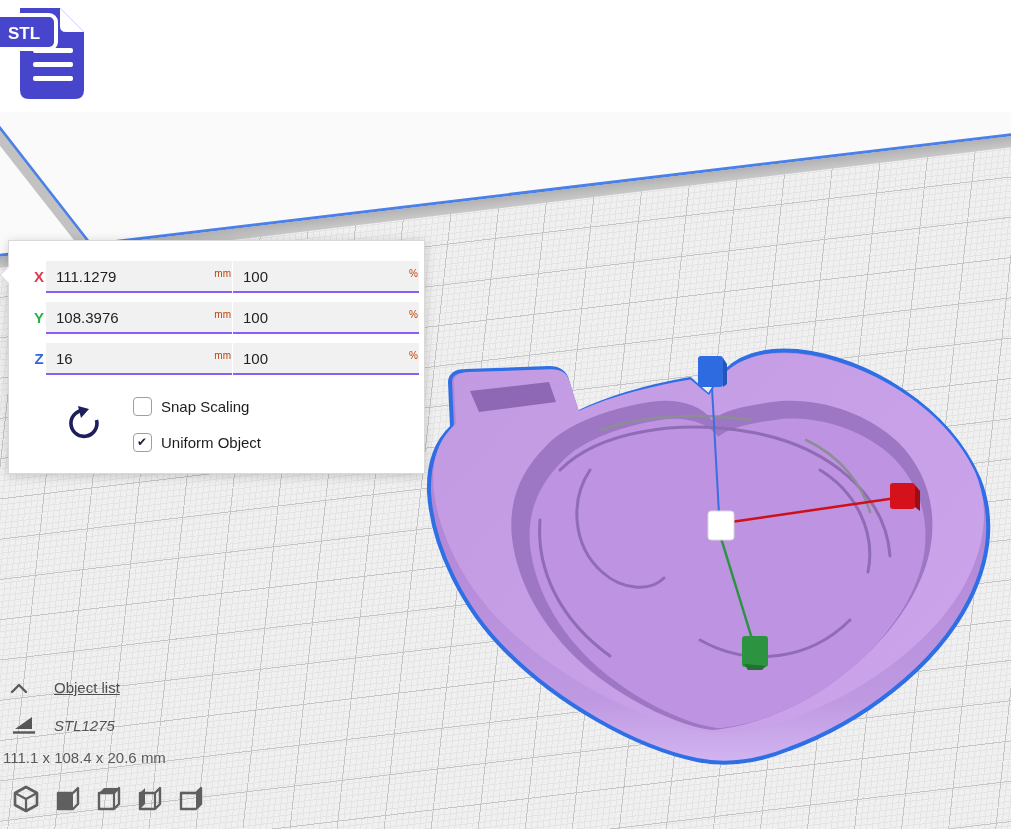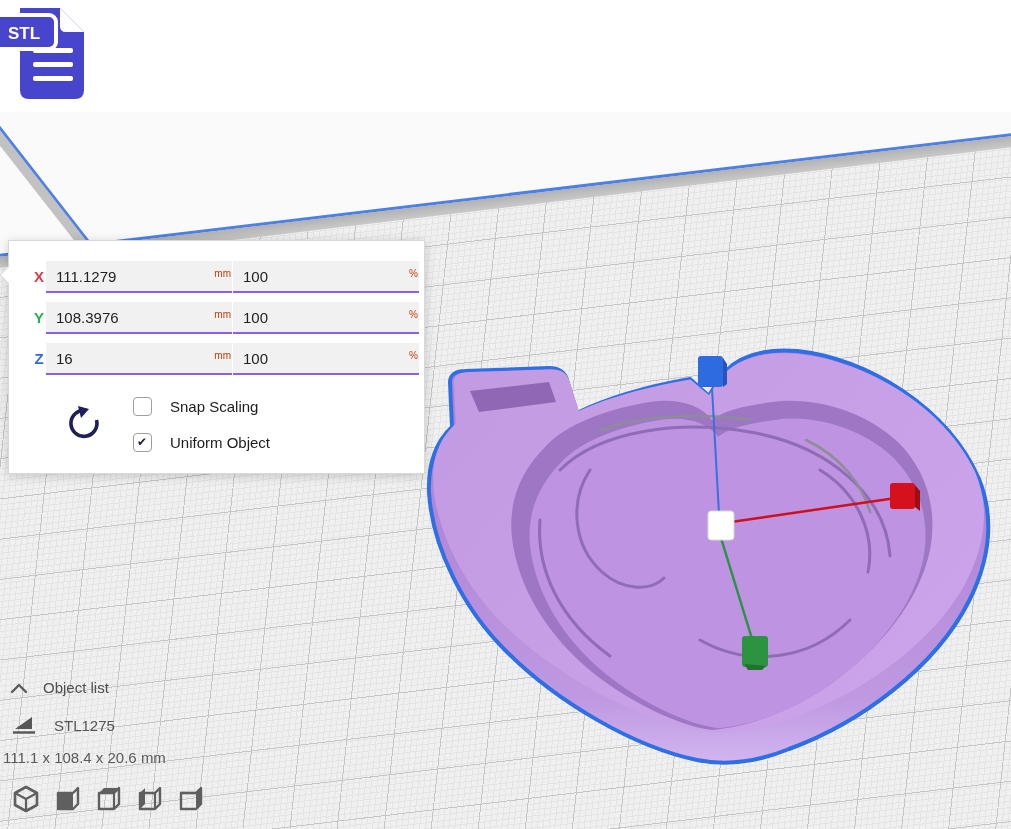--- a/index.html
+++ b/index.html
@@ -69,27 +69,27 @@
   .cb-row { position:absolute; left:124px; height:20px; display:flex; align-items:center; }
   .cb-row.snap { top:155px; } .cb-row.uniform { top:191px; }
   .checkbox {
     width:19px; height:19px; border:1.5px solid #9f9f9f; border-radius:4px;
     background:#fff; position:relative; cursor:pointer;
   }
   .checkbox[data-checked="true"]::after {
     content:"\2714"; position:absolute; left:3px; top:1px;
     font-size:12px; color:#1c1c3c;
   }
-  .cb-label { margin-left:18px; font-size:15px; color:#1d1d1d; }
+  .cb-label { margin-left:9px; font-size:15px; color:#1d1d1d; }
 
   
   .objlist-header { position:absolute; left:10px; top:679px; display:flex; align-items:center; }
-  .objlist-header .txt { margin-left:15px; font-size:15px; color:#4f4f4f; }
+  .objlist-header .txt { margin-left:26px; font-size:15px; color:#4f4f4f;text-decoration:underline; }
   .objlist-item { position:absolute; left:12px; top:714px; display:flex; align-items:center; }
-  .objlist-item .txt { margin-left:18px; font-size:15px; color:#555; }
+  .objlist-item .txt { margin-left:18px; font-size:15px; color:#555;font-style:italic; }
   .dims { position:absolute; left:3px; top:749px; font-size:15px; color:#5a5a5a; }
   .view-toolbar { position:absolute; left:12px; top:785px; display:flex; gap:13px; }
   .view-btn { background:none; border:none; padding:0; width:28px; height:28px; cursor:pointer; }
 
   
   .stl-icon { position:absolute; left:0px; top:2px; width:92px; height:100px; }
 </style>
 </head>
 <body>
 

